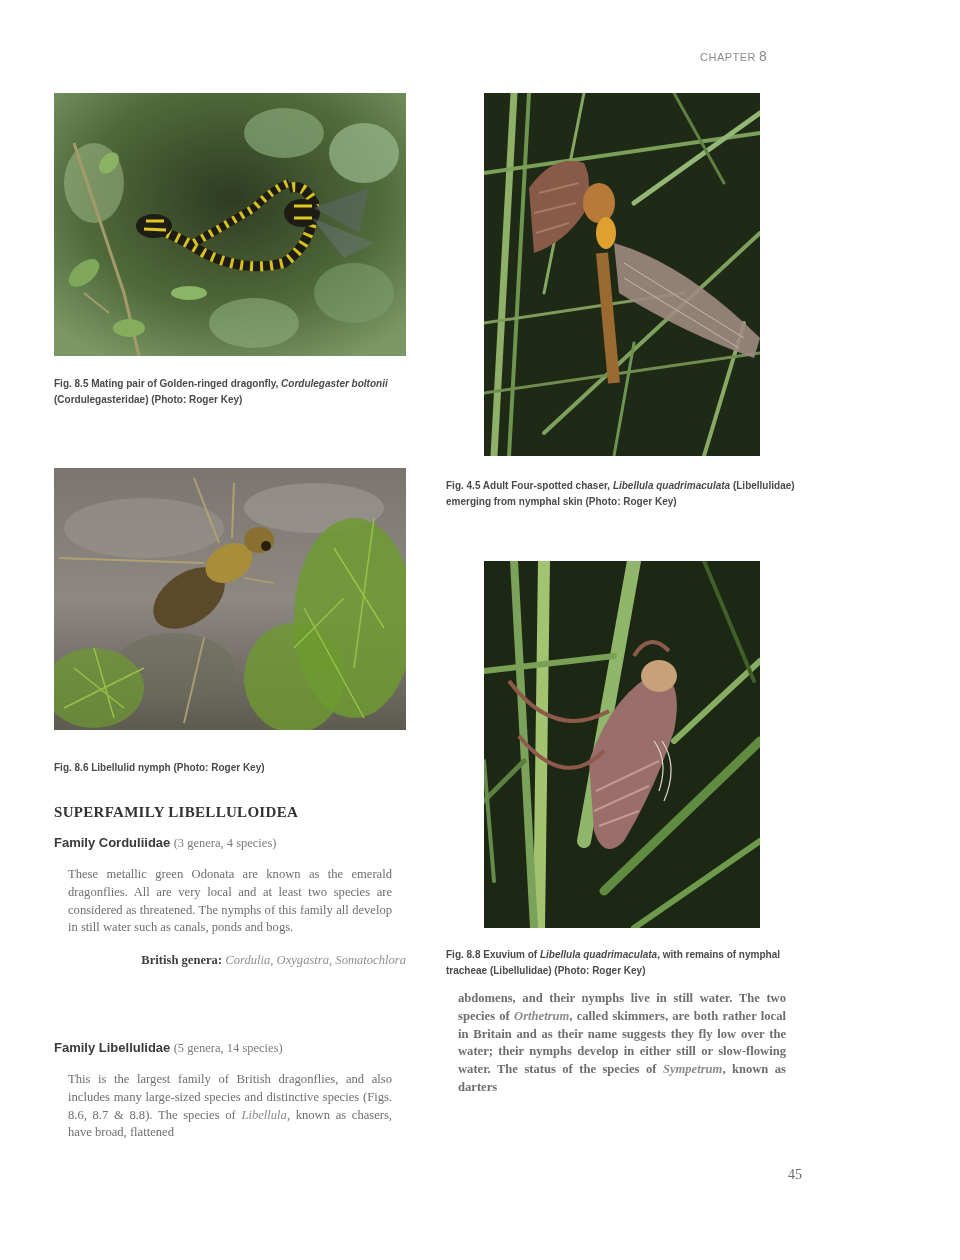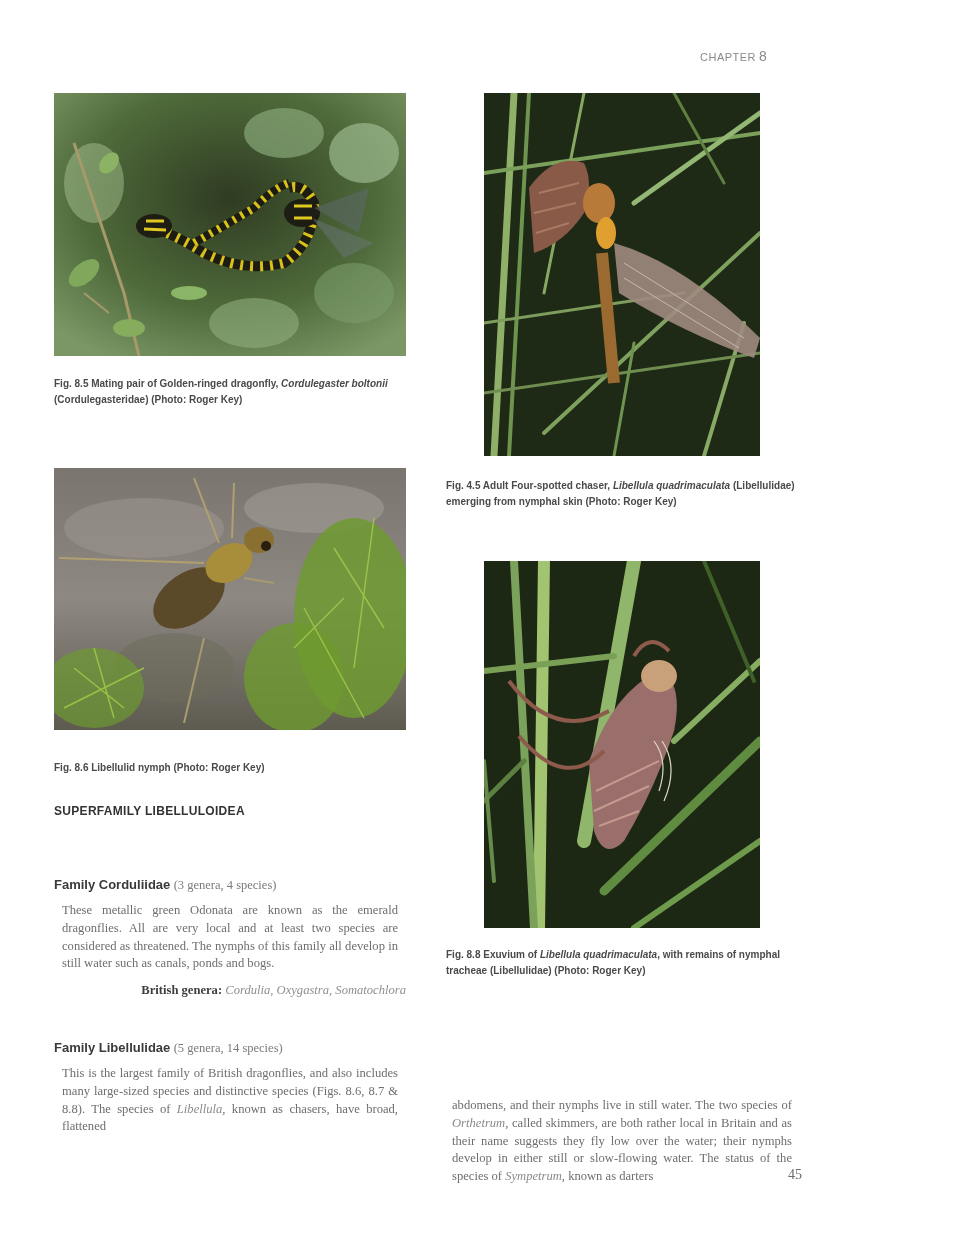--- a/index.html
+++ b/index.html
@@ -14,30 +14,30 @@
     }
     .running-head .num { font-size: 14px; margin-left: 3px; }
     .photo { overflow: hidden; }
     .photo svg { display: block; width: 100%; height: 100%; }
     .caption {
       font-family: "Liberation Sans", sans-serif; font-size: 10px; font-weight: bold;
       line-height: 16px; color: #4a4a4a;
     }
     .caption i { font-style: italic; }
     .section-head {
-      font-family: Liberation Sans, sans-serif; font-size: 12px; font-weight: bold;
+      font-family: Liberation Serif, serif; font-size: 15px; font-weight: bold;
       color: #333; letter-spacing: 0.3px;
     }
     .family-head { font-size: 13.5px; line-height: 18px; }
     .family-head .fam { font-family: "Liberation Sans", sans-serif; font-weight: bold; color: #3a3a3a; font-size: 13px; }
     .family-head .count { font-family: "Liberation Serif", serif; color: #7a7a7a; font-size: 12.5px; }
     .body-text {
       font-size: 12.6px; line-height: 17.8px; text-align: justify; color: #6e6e6e;
     }
-    .body-text p { margin: 8px; }
+    .body-text p { margin: 14px; }
     .body-text .indent { text-indent: 14px; }
     .body-text i { font-style: italic; color: #8a8a8a; }
     .genera { font-size: 12.6px; line-height: 18px; }
     .genera b { color: #3e3e3e; font-weight: bold; }
     .genera i { color: #8f8f8f; }
     .page-num { left: 760px; top: 1167px; width: 42px; text-align: right; font-size: 14px; color: #6a6a6a; }
   </style>
 </head>
 <body>
 
@@ -180,21 +180,21 @@
   </svg>
 </div>
 
 <div class="abs caption" style="left:446px; top:947px; width:352px;">
   <span>Fig. 8.8 Exuvium of</span>
   <i>Libellula quadrimaculata</i><span>, with remains of nymphal tracheae (Libellulidae) (Photo: Roger Key)</span>
 </div>
 
 <div class="abs section-head" style="left:54px; top:804px;">SUPERFAMILY LIBELLULOIDEA</div>
 
-<div class="abs" style="left:54px; top:876px; width:352px;">
+<div class="abs" style="left:54px; top:834px; width:352px;">
   <div class="family-head">
     <span class="fam">Family Corduliidae</span>
     <span class="count">(3 genera, 4 species)</span>
   </div>
   <div class="body-text">
     <p>These metallic green Odonata are known as the emerald dragonflies. All are very local and at least two species are considered as threatened. The nymphs of this family all develop in still water such as canals, ponds and bogs.</p>
   </div>
   <div class="genera" style="margin-top:7px;text-align:right;">
     <b>British genera:</b>
     <i>Cordulia, Oxygastra, Somatochlora</i>
@@ -204,17 +204,17 @@
 <div class="abs" style="left:54px; top:1039px; width:352px;">
   <div class="family-head">
     <span class="fam">Family Libellulidae</span>
     <span class="count">(5 genera, 14 species)</span>
   </div>
   <div class="body-text">
     <p><span>This is the largest family of British dragonflies, and also includes many large-sized species and distinctive species (Figs. 8.6, 8.7 &amp; 8.8). The species of</span> <i>Libellula</i><span>, known as chasers, have broad, flattened</span></p>
   </div>
 </div>
 
-<div class="abs body-text" style="left:444px; top:1089px; width:356px;">
+<div class="abs body-text" style="left:444px; top:976px; width:356px;font-weight:bold;">
   <p><span>abdomens, and their nymphs live in still water. The two species of </span><i>Orthetrum</i><span>, called skimmers, are both rather local in Britain and as their name suggests they fly low over the water; their nymphs develop in either still or slow-flowing water. The status of the species of </span><i>Sympetrum</i><span>, known as darters</span></p>
 </div>
 
 <div class="abs page-num">45</div>
 
 </body></html>

